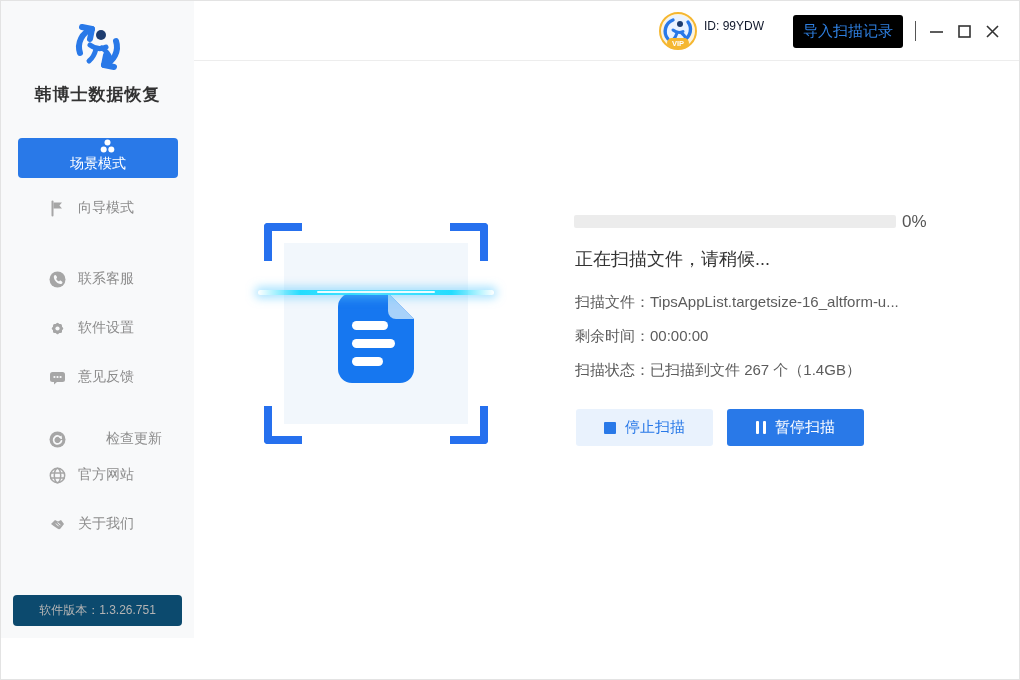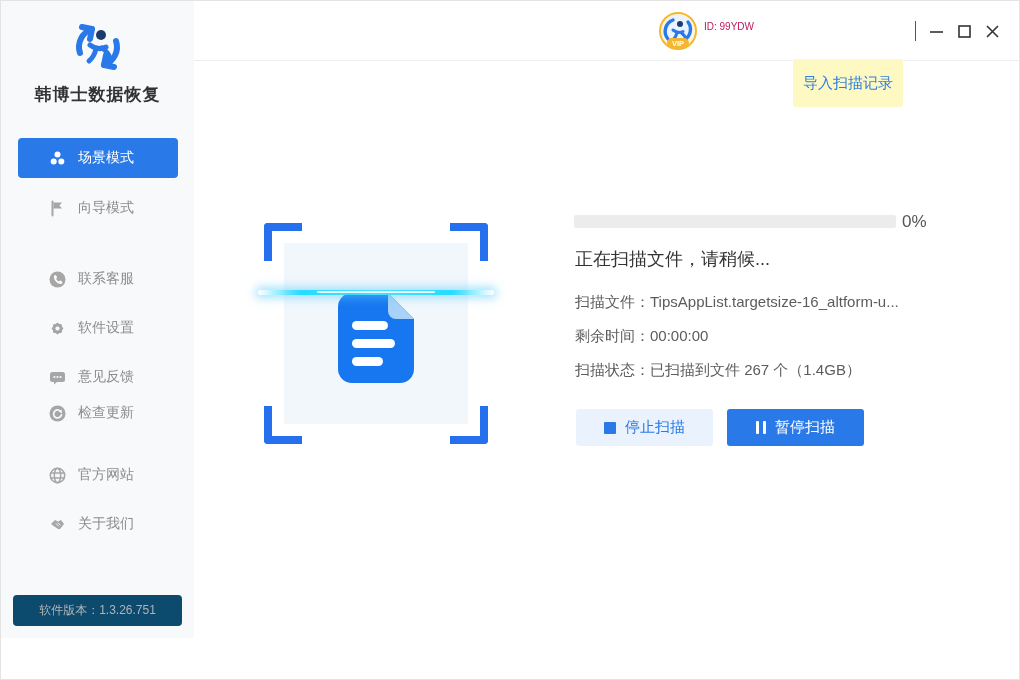--- a/index.html
+++ b/index.html
@@ -6,28 +6,28 @@
   html,body { width:1020px; height:680px; }
   body { font-family:"Liberation Sans","DejaVu Sans",sans-serif; background:#fff; overflow:hidden; }
   .window { position:relative; width:1020px; height:680px; background:#fff; border:1px solid #e3e3e3; overflow:hidden; }
 
   
   .sidebar { position:absolute; left:0; top:0; width:193px; height:637px; background:#f8f9fa; }
   .logo-wrap { position:absolute; left:0; top:14px; width:193px; text-align:center; }
   .app-title { position:absolute; left:0; top:82px; width:193px; text-align:center; font-size:17px; font-weight:bold; color:#333; letter-spacing:1px; }
   .nav-item { position:absolute; left:17px; width:160px; height:40px; display:flex; align-items:center; border-radius:4px; color:#8c8c8c; font-size:14px; cursor:pointer; }
   .nav-item .ic { width:17px; height:17px; margin-left:31px; margin-right:12px; flex:0 0 auto; display:flex; align-items:center; justify-content:center; }
-  .nav-item.active { background:#2979e8; color:#fff; }
+  .nav-item.active { background:#2979e8; color:#fff;flex-direction:column; }
   .version-box { position:absolute; left:12px; bottom:12px; width:169px; height:31px; background:#0c4a6e; border-radius:4px; display:flex; align-items:center; justify-content:center; font-size:12px; color:#b3b3b3; }
 
   
   .header { position:absolute; left:193px; top:0; width:827px; height:60px; background:#fff; border-bottom:1px solid #ededed; }
   .avatar { position:absolute; left:465px; top:11px; width:38px; height:38px; }
-  .id-label { position:absolute; left:510px; top:0; height:50px; display:flex; align-items:center; font-size:10px; color:#be185d; }
-  .import-btn { position:absolute; left:599px; top:14px; width:110px; height:48px; background:#fef9c3; color:#2e7fe0; font-size:15px; border:none; border-radius:3px; cursor:pointer; display:flex; align-items:center; justify-content:center;margin-top:44px; }
+  .id-label { position:absolute; left:510px; top:0; height:50px; display:flex; align-items:center; font-size:12px; color:#0f172a; }
+  .import-btn { position:absolute; left:599px; top:14px; width:110px; height:33px; background:#000000; color:#2e7fe0; font-size:15px; border:none; border-radius:3px; cursor:pointer; display:flex; align-items:center; justify-content:center; }
   .win-sep { position:absolute; left:721px; top:20px; width:1px; height:20px; background:#555; }
   .win-btn { position:absolute; top:0; width:28px; height:60px; display:flex; align-items:center; justify-content:center; cursor:pointer; color:#333; }
   .win-min { left:728px; } .win-max { left:756px; } .win-close { left:784px; }
 
   
   .scan-stage { position:absolute; left:263px; top:222px; width:224px; height:221px; }
   .scan-square { position:absolute; left:20px; top:20px; width:184px; height:181px; background:#f2f7fc; }
   .corner { position:absolute; width:38px; height:38px; border:0 solid #2670ee; }
   .c-tl { left:0; top:0; border-left-width:8px; border-top-width:8px; border-top-left-radius:4px; }
   .c-tr { right:0; top:0; border-right-width:8px; border-top-width:8px; border-top-right-radius:4px; }
@@ -125,21 +125,21 @@
             <rect x="1" y="3" width="15" height="10" rx="2.5" fill="#a6a6a6"></rect>
             <path d="M5 12.5 L5 15.5 L8.5 12.5z" fill="#a6a6a6"></path>
             <circle cx="5.4" cy="8" r="1.1" fill="#f8f9fa"></circle>
             <circle cx="8.5" cy="8" r="1.1" fill="#f8f9fa"></circle>
             <circle cx="11.6" cy="8" r="1.1" fill="#f8f9fa"></circle>
           </svg>
       </span>
       <span>意见反馈</span>
     </div>
 
-    <div class="nav-item" style="top:392px;">
+    <div class="nav-item" style="top:418px;gap:28px;">
       <span class="ic">
         <svg width="17" height="17" viewBox="0 0 17 17">
             <circle cx="8.5" cy="8.5" r="8" fill="#a6a6a6"></circle>
             <path d="M12.2 7.2a4 4 0 1 0 .3 2.6" fill="none" stroke="#f8f9fa" stroke-width="1.7" stroke-linecap="round"></path>
             <path d="M12.8 4.6l-.4 3-2.8-.9z" fill="#f8f9fa"></path>
           </svg>
       </span>
       <span>检查更新</span>
     </div>
 

